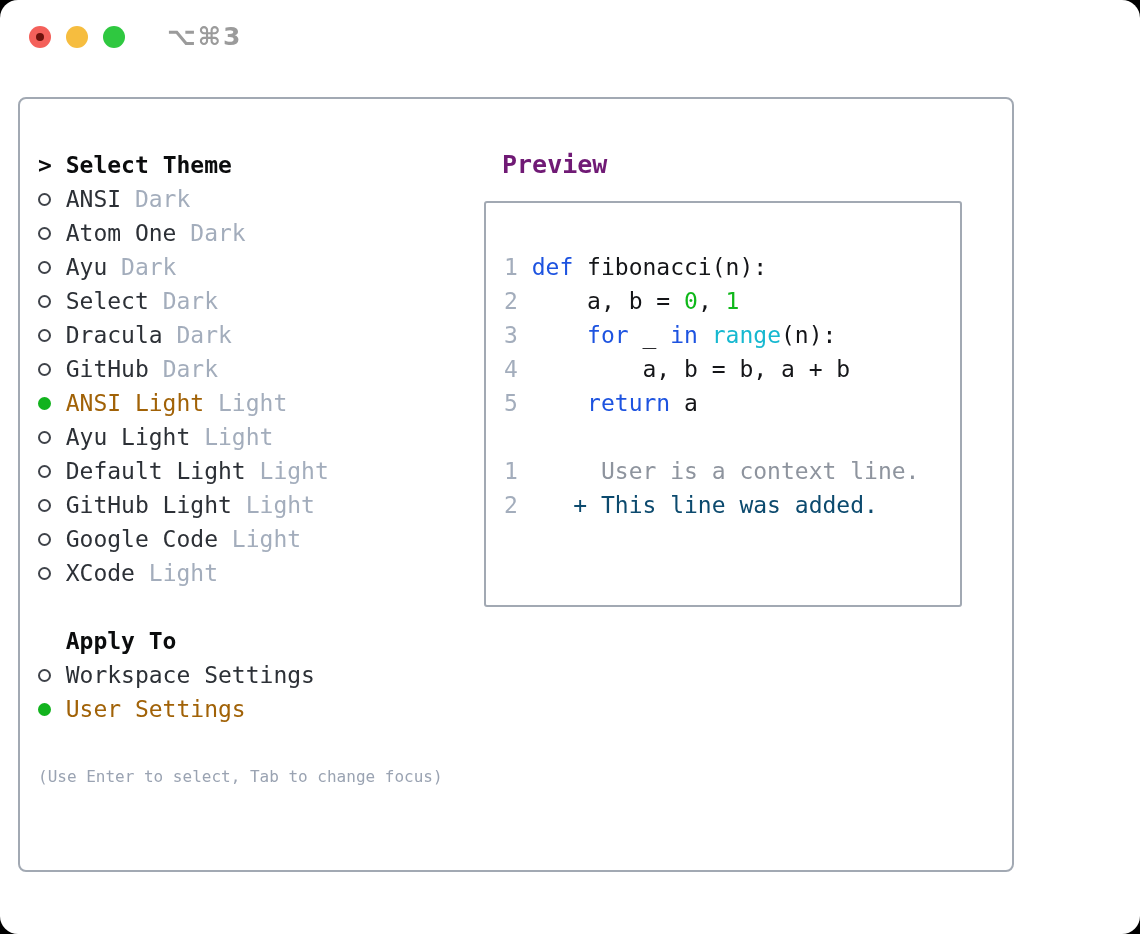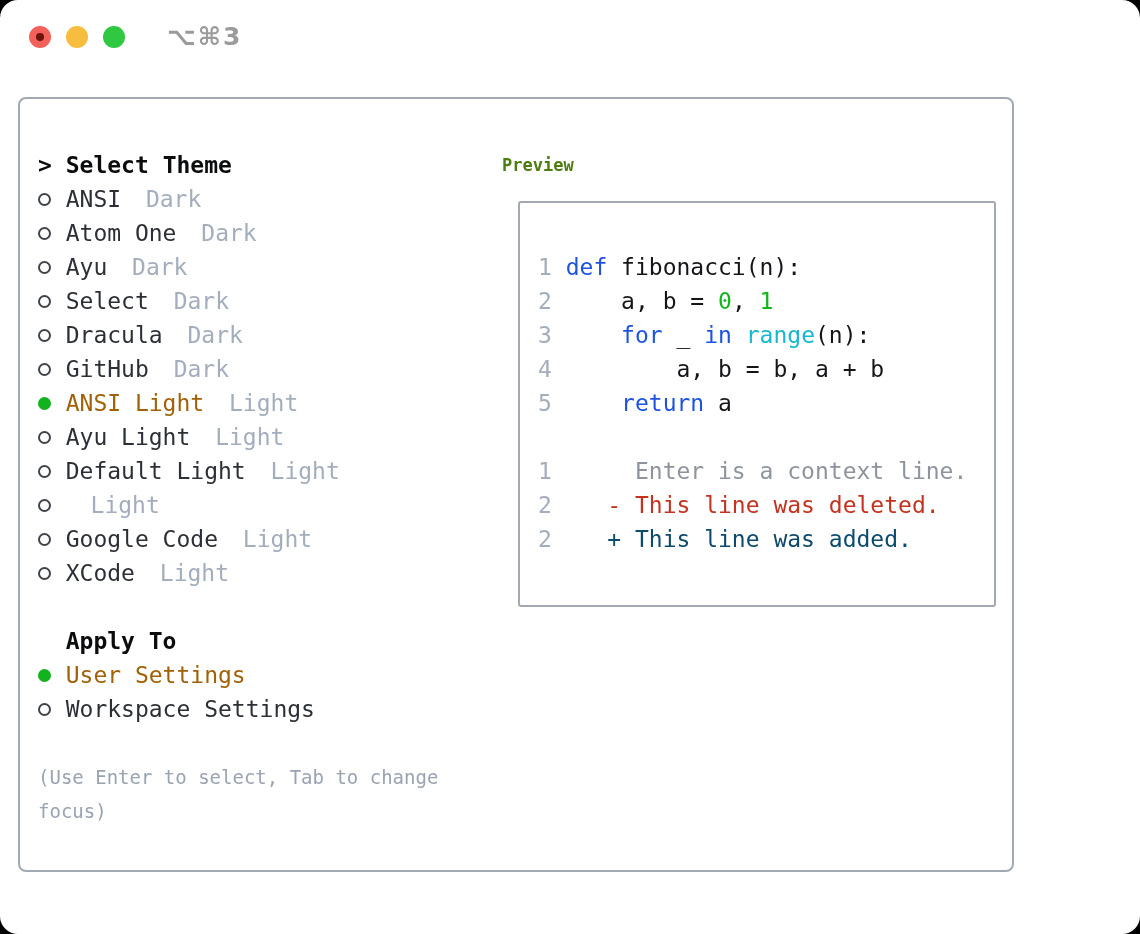--- a/index.html
+++ b/index.html
@@ -34,33 +34,33 @@
   .bold{font-weight:bold;color:#0b0c0d;}
   .spacer2{display:inline-block;width:2ch;flex:none;}
   .radio{display:inline-flex;width:2ch;flex:none;align-items:center;}
   .radio::before{
     content:'';width:13px;height:13px;border-radius:50%;
     border:2px solid #3f434a;box-sizing:border-box;
   }
   .radio.on::before{background:#12b31e;border-color:#12b31e;}
   .tname{color:#2c3036;}
   .tname.sel{color:#a16207;}
-  .tvariant{color:#a3adbc;margin-left:11px;}
+  .tvariant{color:#a3adbc;}
   .blank{height:34px;}
   .hint{
-    width:424px;font-size:19px;line-height:34px;color:#9aa3b2;
+    width:424px;font-size:16px;line-height:34px;color:#9aa3b2;
     white-space:normal;word-wrap:break-word;
   }
   
   .preview-header{
     position:absolute;left:482px;top:49px;height:34px;line-height:34px;
-    font-size:17px;font-weight:bold;color:#4d7c0f;
+    font-size:25px;font-weight:bold;color:#701a75;
   }
   .preview-box{
-    position:absolute;left:498px;top:102px;width:478px;height:406px;
+    position:absolute;left:464px;top:102px;width:478px;height:406px;
     border:2px solid #a2a9b3;border-radius:3px;background:#fff;box-sizing:border-box;
     overflow:hidden;
   }
   .code{padding:47px 0 0 18px;}
   .code-row{height:34px;font-size:23px;line-height:34px;white-space:pre;}
   .seg-ln{color:#a3adbc;}
   .seg-kw{color:#1d53e0;}
   .seg-builtin{color:#16b8d0;}
   .seg-lit{color:#0fb81a;}
   .seg-plain{color:#141518;}
@@ -90,49 +90,48 @@
       <div id="theme-list">
           <div class="row"><span class="radio"></span><span class="tname">ANSI</span><span class="tvariant"> Dark</span></div>
           <div class="row"><span class="radio"></span><span class="tname">Atom One</span><span class="tvariant"> Dark</span></div>
           <div class="row"><span class="radio"></span><span class="tname">Ayu</span><span class="tvariant"> Dark</span></div>
           <div class="row"><span class="radio"></span><span class="tname">Select</span><span class="tvariant"> Dark</span></div>
           <div class="row"><span class="radio"></span><span class="tname">Dracula</span><span class="tvariant"> Dark</span></div>
           <div class="row"><span class="radio"></span><span class="tname">GitHub</span><span class="tvariant"> Dark</span></div>
           <div class="row"><span class="radio on"></span><span class="tname sel">ANSI Light</span><span class="tvariant"> Light</span></div>
           <div class="row"><span class="radio"></span><span class="tname">Ayu Light</span><span class="tvariant"> Light</span></div>
           <div class="row"><span class="radio"></span><span class="tname">Default Light</span><span class="tvariant"> Light</span></div>
-          <div class="row"><span class="radio"></span><span class="tvariant"> Light</span></div>
+          <div class="row"><span class="radio"></span><span class="tname">GitHub Light</span><span class="tvariant"> Light</span></div>
           <div class="row"><span class="radio"></span><span class="tname">Google Code</span><span class="tvariant"> Light</span></div>
           <div class="row"><span class="radio"></span><span class="tname">XCode</span><span class="tvariant"> Light</span></div>
         </div>
 
       <div class="row blank"></div>
 
       <div class="row"><span class="spacer2"></span><span class="bold">Apply To</span></div>
 
       <div id="apply-list">
+          <div class="row"><span class="radio"></span><span class="tname">Workspace Settings</span></div>
           <div class="row"><span class="radio on"></span><span class="tname sel">User Settings</span></div>
-          <div class="row"><span class="radio"></span><span class="tname">Workspace Settings</span></div>
         </div>
 
       <div class="row blank"></div>
 
       <div class="hint">(Use Enter to select, Tab to change focus)</div>
     </div>
 
     <div class="preview-header">Preview</div>
 
     <div class="preview-box">
       <div class="code" id="code">
           <div class="code-row"><span class="seg-ln">1 </span><span class="seg-kw">def</span><span class="seg-plain"> fibonacci(n):</span></div>
           <div class="code-row"><span class="seg-ln">2 </span><span class="seg-plain">    a, b = </span><span class="seg-lit">0</span><span class="seg-plain">, </span><span class="seg-lit">1</span></div>
           <div class="code-row"><span class="seg-ln">3 </span><span class="seg-plain">    </span><span class="seg-kw">for</span><span class="seg-plain"> _ </span><span class="seg-kw">in</span><span class="seg-plain"> </span><span class="seg-builtin">range</span><span class="seg-plain">(n):</span></div>
           <div class="code-row"><span class="seg-ln">4 </span><span class="seg-plain">        a, b = b, a + b</span></div>
           <div class="code-row"><span class="seg-ln">5 </span><span class="seg-plain">    </span><span class="seg-kw">return</span><span class="seg-plain"> a</span></div>
           <div class="code-row"></div>
-          <div class="code-row"><span class="seg-ln">1 </span><span class="seg-ctx">     Enter is a context line.</span></div>
-          <div class="code-row"><span class="seg-ln">2 </span><span class="seg-del">   - This line was deleted.</span></div>
+          <div class="code-row"><span class="seg-ln">1 </span><span class="seg-ctx">     User is a context line.</span></div>
           <div class="code-row"><span class="seg-ln">2 </span><span class="seg-add">   + This line was added.</span></div>
         </div>
     </div>
 
   </div>
 </div>
 
 </body></html>

